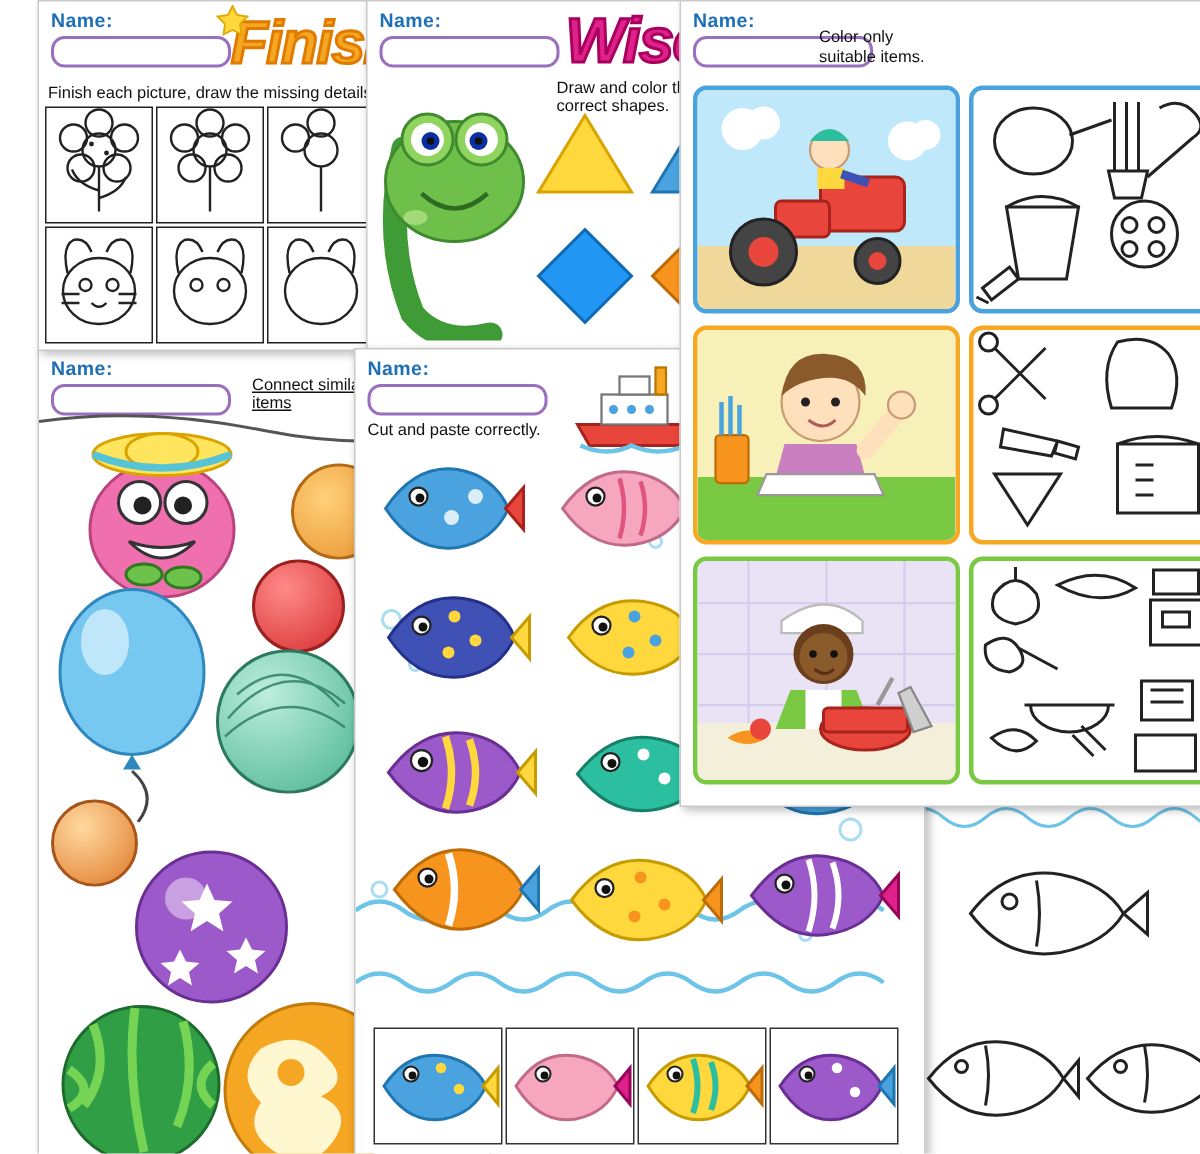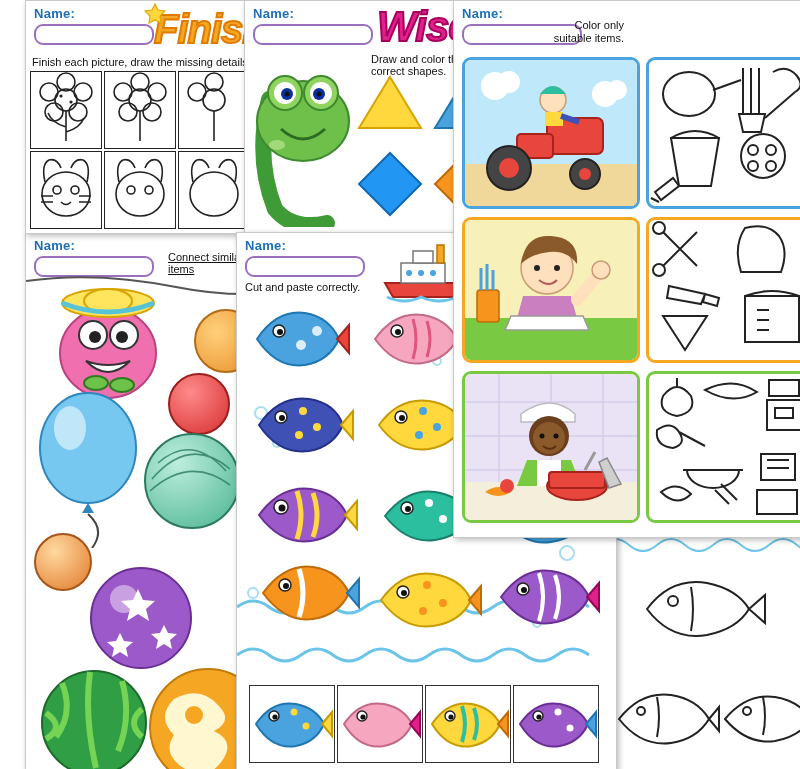--- a/index.html
+++ b/index.html
@@ -466,21 +466,21 @@
         <circle cx="56" cy="42" r="3.5" fill="#fff"></circle>
     </svg>
   </div>
 </div>
 
 <div class="sheet shadow" style="left:428px;top:0;width:372px;height:536px;">
   <div class="namebox">
     <div class="lbl">Name:</div>
     <div class="line"></div>
   </div>
-  <div class="instr" style="left:92px;top:18px;width:78px;line-height:13px;text-align:right;">Color only suitable items.</div>
+  <div class="instr" style="left:92px;top:18px;width:78px;line-height:13px;">Color only suitable items.</div>
 
   <div class="pcell" style="left:8px;top:56px;width:178px;height:152px;border-color:#4aa3df;">
     <svg width="172" height="146" viewBox="0 0 172 146">
       <rect width="172" height="146" fill="#bfe8fb"></rect>
       <rect y="104" width="172" height="42" fill="#f0d79a"></rect>
       <circle cx="30" cy="26" r="14" fill="#fff"></circle>
         <circle cx="44" cy="22" r="11" fill="#fff"></circle>
       <circle cx="140" cy="34" r="13" fill="#fff"></circle>
         <circle cx="152" cy="30" r="10" fill="#fff"></circle>
       <rect x="82" y="58" width="56" height="36" rx="6" fill="#e8453c" stroke="#a8231c" stroke-width="2"></rect>

